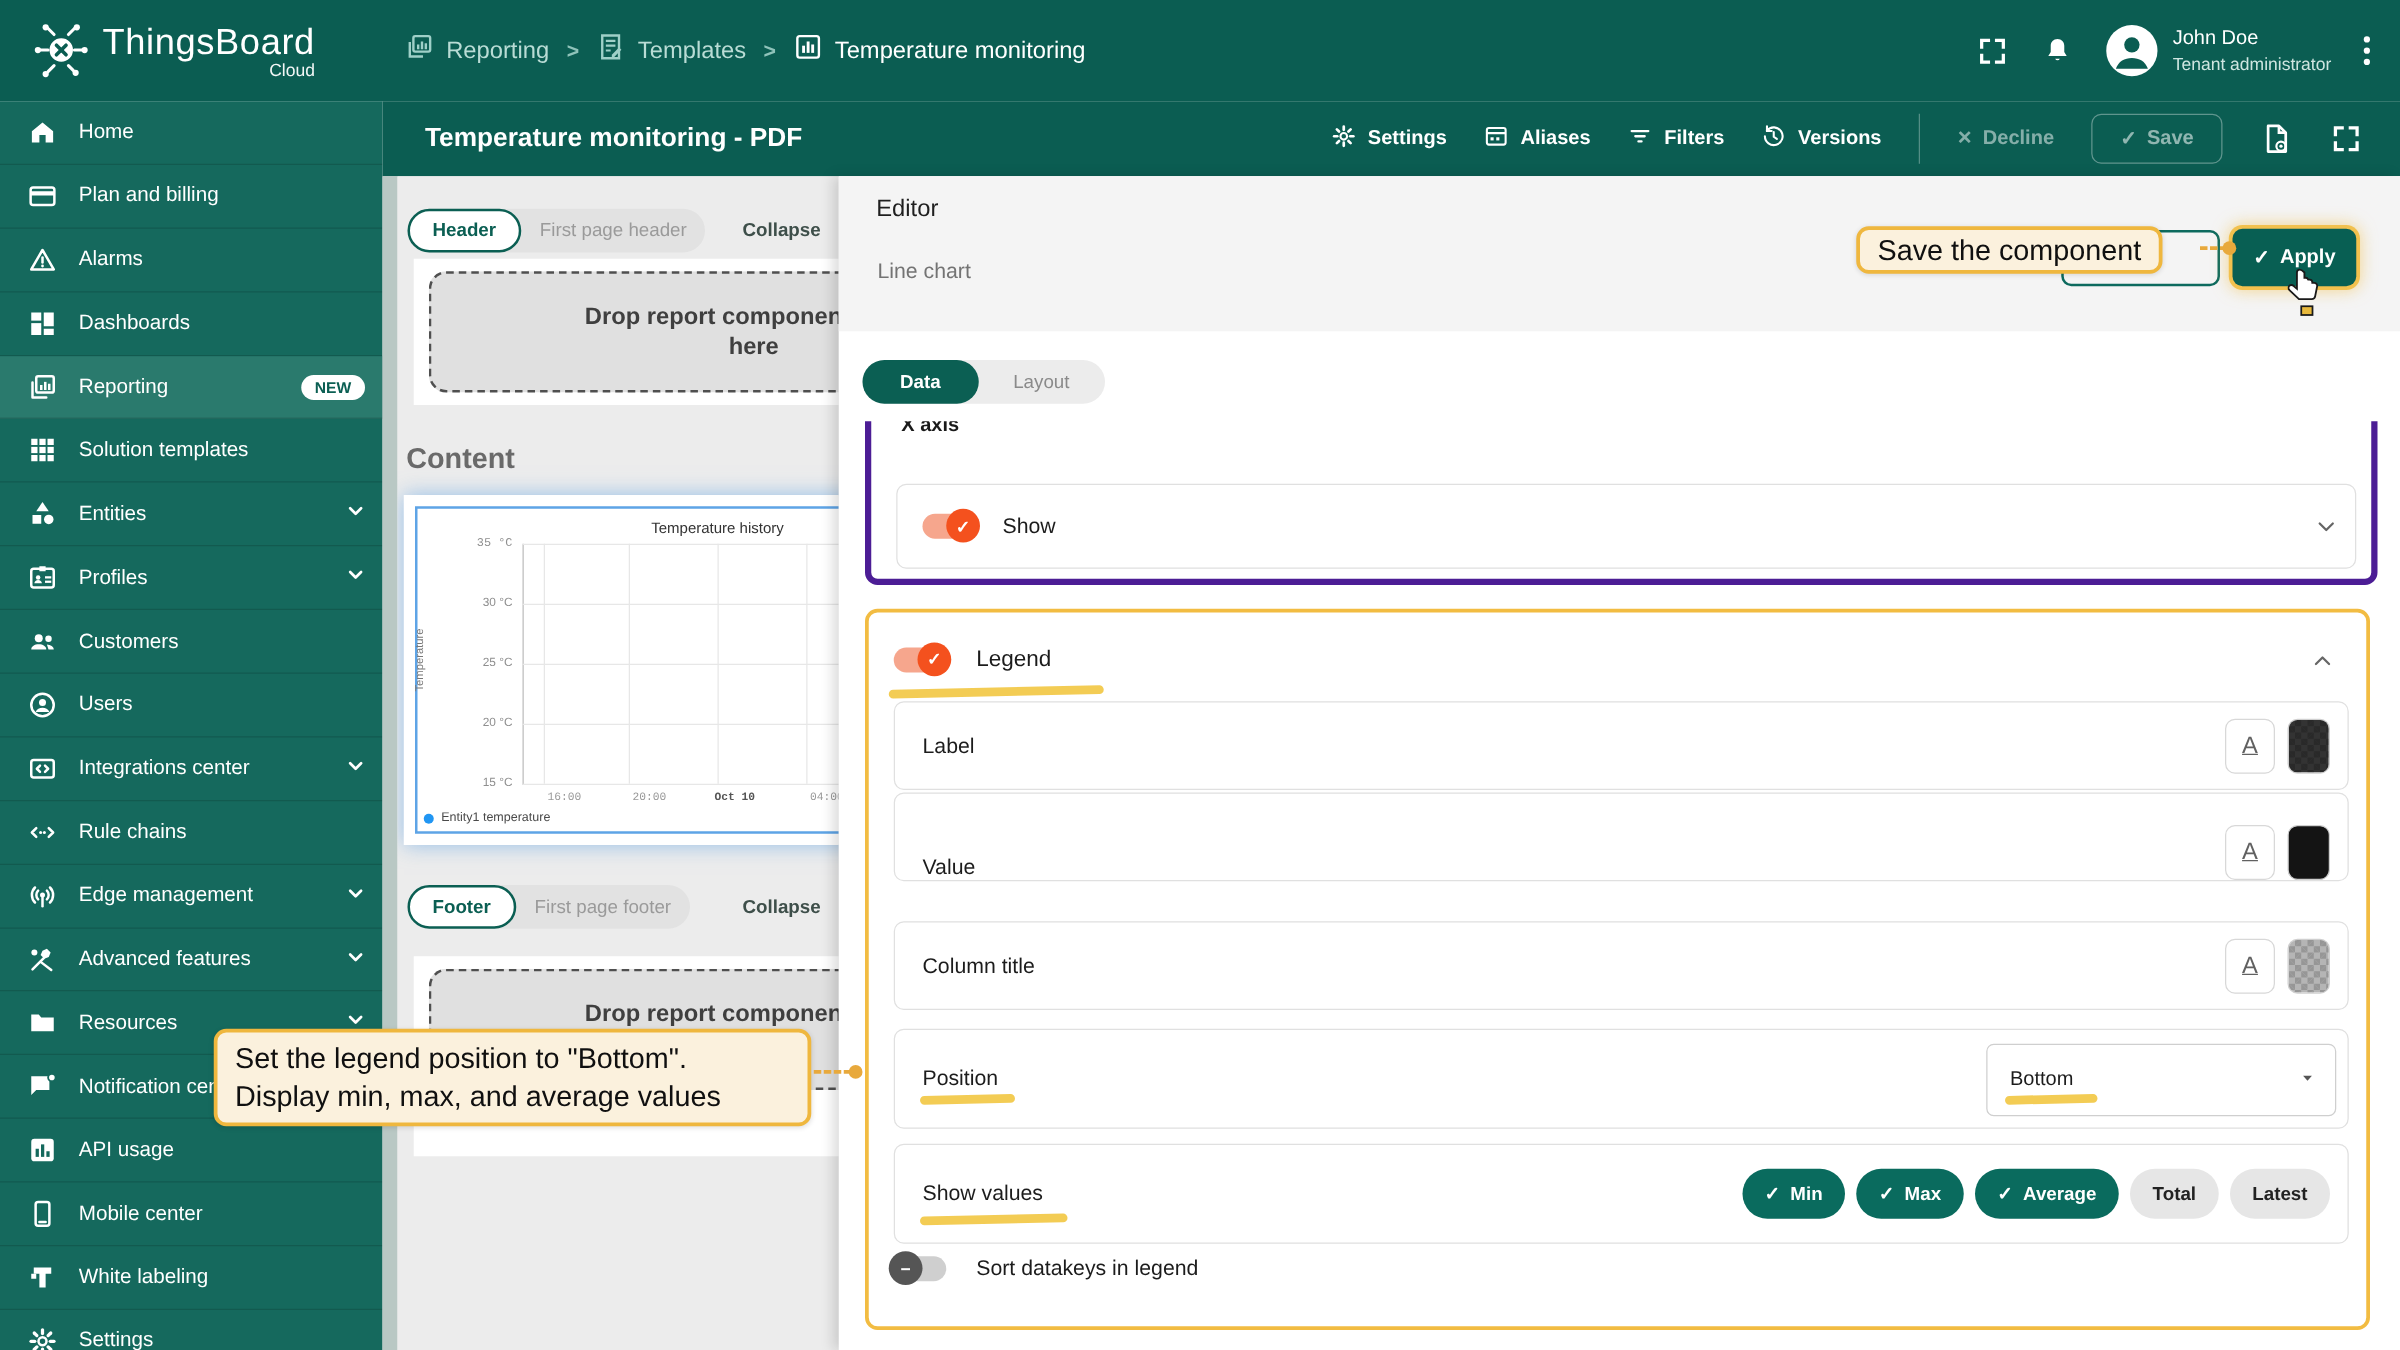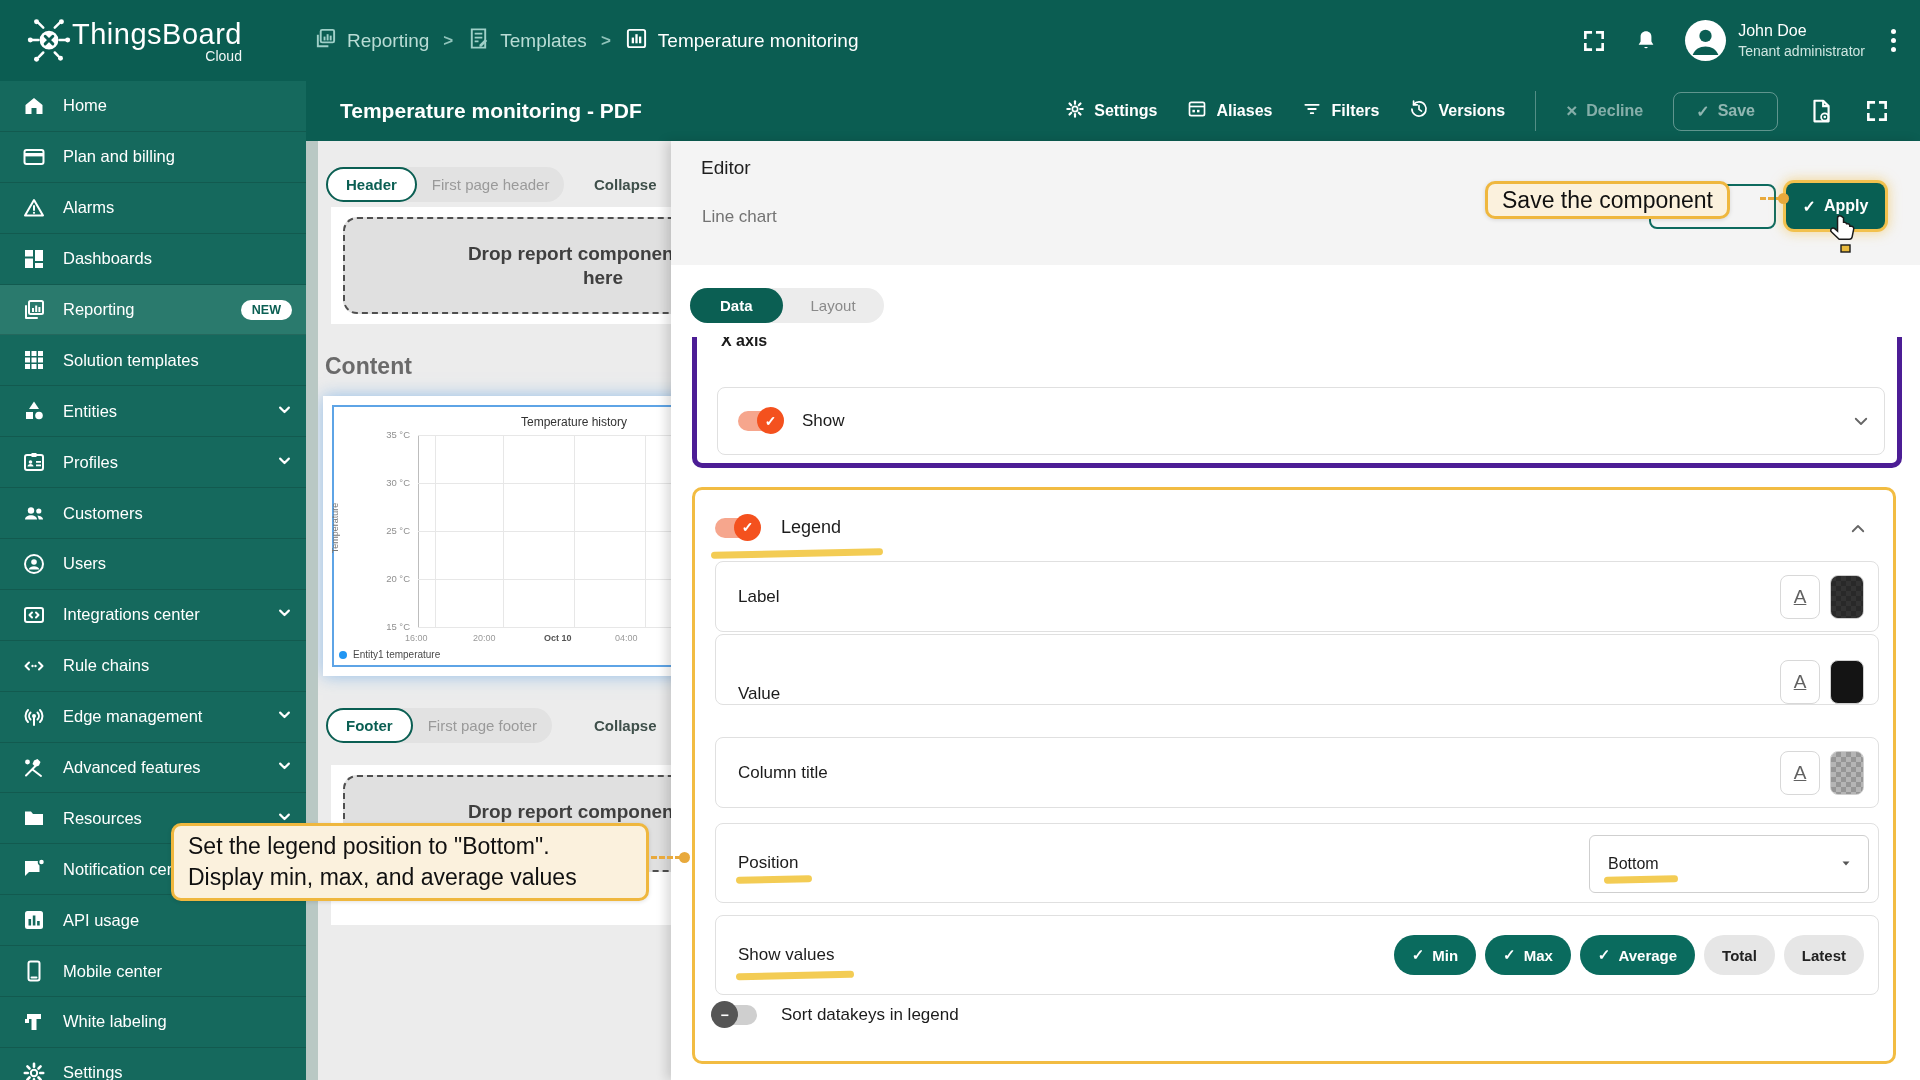--- a/index.html
+++ b/index.html
@@ -62,21 +62,21 @@
   .dz-text{max-width:310px;text-align:center;font-size:19px;font-weight:700;color:#3f3f3f;line-height:24px;}
   .content-label{position:absolute;left:7px;font-size:23px;font-weight:700;color:#6a6a6a;}
   .thumb{position:absolute;left:5px;top:255px;width:560px;height:280px;background:#fff;
         box-shadow:0 0 16px rgba(90,160,230,.6);}
   .chartbox{position:absolute;left:9px;top:9px;width:540px;height:262px;border:2px solid #5ea4e6;background:#fff;}
   .ch-title{position:absolute;left:0;top:8px;width:480px;text-align:center;font-size:12px;color:#333;}
   .ylab{position:absolute;width:74px;text-align:right;font-size:9.5px;color:#8f8f8f;}
   .hgrid{position:absolute;left:84px;width:446px;height:1px;background:#e7e7e7;}
   .vgrid{position:absolute;top:28px;width:1px;height:192px;background:#e7e7e7;}
   .yaxis{position:absolute;left:84px;top:28px;width:1px;height:193px;background:#bdbdbd;}
-  .xlab{position:absolute;top:226px;width:60px;text-align:left;font-size:9px;color:#9a9a9a;}
+  .xlab{position:absolute;top:226px;width:60px;text-align:right;font-size:9px;color:#9a9a9a;font-family:Liberation Mono, monospace;}
   .xlab.em{color:#555;font-weight:600;}
   .yrot{position:absolute;left:-24px;top:116px;font-size:9px;color:#777;transform:rotate(-90deg);}
   .ch-legend{position:absolute;left:5px;bottom:5px;display:flex;align-items:center;gap:6px;
         font-size:10px;color:#4a4a4a;}
   .ch-dot{width:8px;height:8px;border-radius:50%;}
 
   
   .editor{left:671px;top:141px;width:1249px;height:939px;background:#fff;box-shadow:-5px 0 10px rgba(0,0,0,.14);}
   .ed-head{position:absolute;left:0;top:0;width:1249px;height:124px;background:#f4f4f4;}
   .ed-title{position:absolute;left:30px;top:16px;font-size:19px;color:#1f1f1f;}
@@ -139,21 +139,21 @@
   <circle cx="11" cy="4" r="2.6" fill="#fff" stroke="none"></circle>
               <circle cx="37" cy="4" r="2.6" fill="#fff" stroke="none"></circle>
   <circle cx="4.5" cy="23" r="2.6" fill="#fff" stroke="none"></circle>
               <circle cx="43.5" cy="23" r="2.6" fill="#fff" stroke="none"></circle>
   <circle cx="11" cy="43" r="2.6" fill="#fff" stroke="none"></circle>
               <circle cx="36" cy="42" r="2.6" fill="#fff" stroke="none"></circle>
   <path d="M20 19l8 8M28 19l-8 8" stroke="#0b5d52" stroke-width="3"></path>
             </g>
           </svg>
         </span>
-      <div class="brand-text" style="margin-left:0;">
+      <div class="brand-text" style="margin-left:10px;">
         <div class="brand-name">ThingsBoard</div>
         <div class="brand-sub">Cloud</div>
       </div>
     </div>
     <div class="crumbs" id="crumbs">
         <div class="crumb">
           <span><svg width="23" height="23" viewBox="0 0 24 24">
               <path d="M4 8v12h11" stroke="#9fd0c8" stroke-width="2" fill="none"></path>
               <rect x="7" y="3" width="14" height="13" rx="1.5" stroke="#9fd0c8" stroke-width="2" fill="none"></rect>
               <rect x="10" y="10" width="2" height="4" fill="#9fd0c8"></rect>
@@ -499,21 +499,21 @@
 
     <div class="thumb">
       <div class="chartbox" id="chartbox">
         <div class="ch-title">Temperature history</div>
         <div class="yaxis"></div>
         <div class="yrot">Temperature</div>
         <div class="ch-legend">
           <span class="ch-dot" id="series-dot" style="background: rgb(33, 150, 243);"></span>
           <span>Entity1 temperature</span>
         </div>
-      <div class="ylab" style="top:22px;left:2px;">35 °C</div>
+      <div class="ylab" style="top:22px;left:2px;font-family:Liberation Mono, monospace;">35 °C</div>
     <div class="hgrid" style="top:28px;"></div>
           <div class="ylab" style="top:70px;left:2px;">30 °C</div>
     <div class="hgrid" style="top:76px;"></div>
           <div class="ylab" style="top:118px;left:2px;">25 °C</div>
     <div class="hgrid" style="top:124px;"></div>
           <div class="ylab" style="top:166px;left:2px;">20 °C</div>
     <div class="hgrid" style="top:172px;"></div>
           <div class="ylab" style="top:214px;left:2px;">15 °C</div>
     <div class="hgrid" style="top:220px;"></div>
           <div class="vgrid" style="left:101px;"></div>

